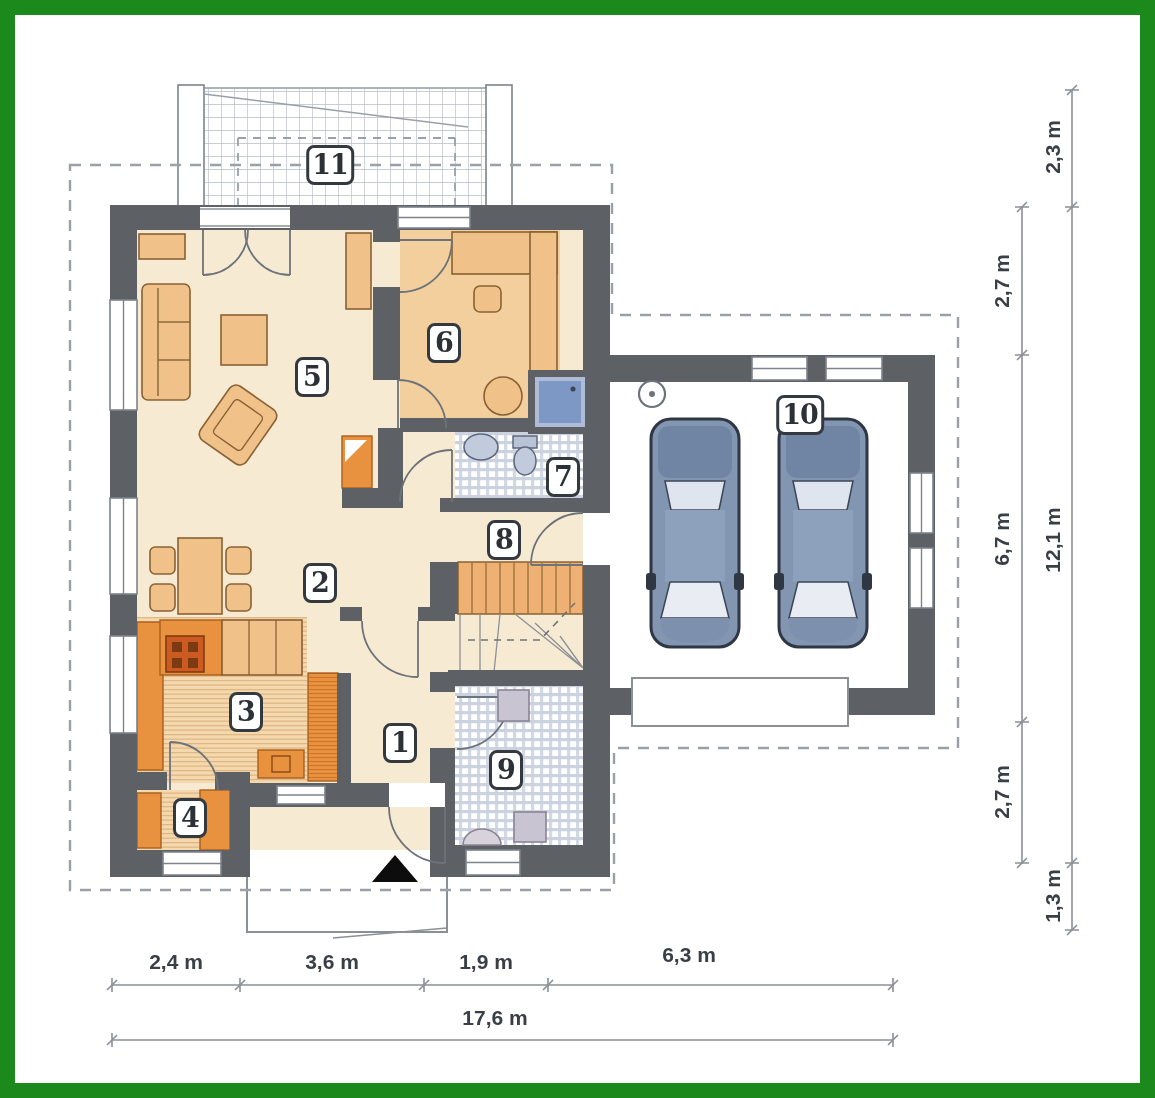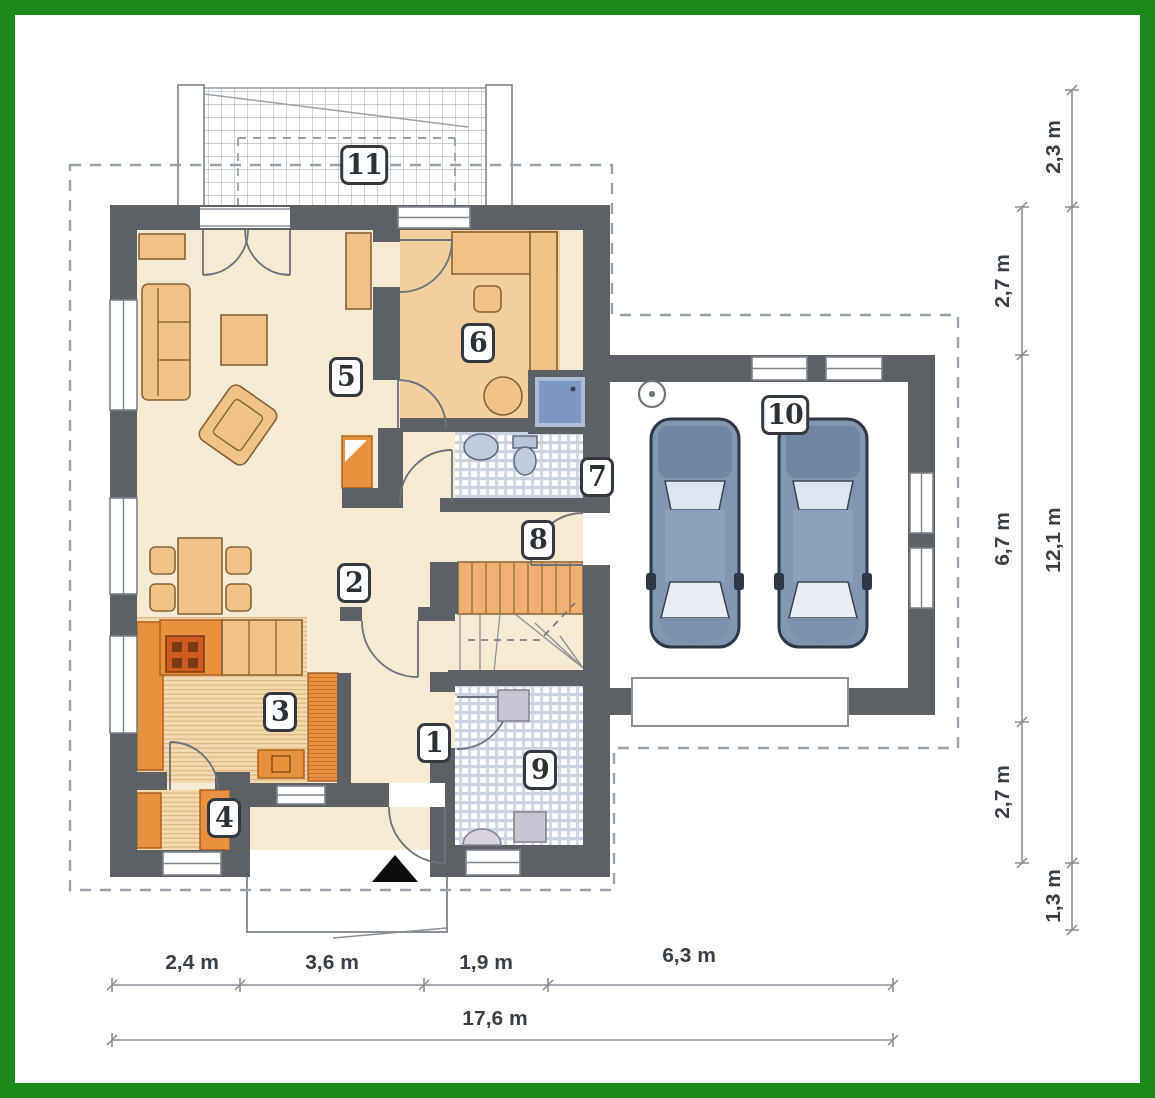--- a/index.html
+++ b/index.html
@@ -13,21 +13,21 @@
   .c-tan{fill:var(--floor-tan,#f2cf9d);}
   .c-orange{fill:var(--accent-orange,#e8913f);stroke:#a95f1e;stroke-width:1.4;}
   .c-light{fill:var(--furniture-light,#f0c289);stroke:#8a6134;stroke-width:1.6;}
   .win{fill:#ffffff;stroke:#7d838b;stroke-width:1.6;}
   .arc{fill:none;stroke:#6d737b;stroke-width:1.8;}
   .leaf{stroke:#6d737b;stroke-width:1.8;}
   .dim{stroke:#8b9097;stroke-width:1.6;fill:none;}
   .badge{position:absolute;transform:translate(-50%,-50%);min-width:34px;height:40px;
          padding:0 3px;box-sizing:border-box;background:#fff;border:3.2px solid #34393f;
          border-radius:8px;font:bold 27px/34px "DejaVu Serif",serif;color:#2c3136;
-         text-align:center;letter-spacing:-1px;z-index:20;margin-left:34px;}
+         text-align:center;letter-spacing:-1px;z-index:20;}
   .dimlabel{position:absolute;transform:translate(-50%,-50%);font:bold 21px "Liberation Sans",sans-serif;
          color:var(--dim-gray,#3a3e45);white-space:nowrap;z-index:20;}
   .dimlabel.rot{transform:translate(-50%,-50%) rotate(-90deg);}
 </style>
 </head>
 <body>
 
 <div class="stage">
   <div class="frame"></div>
 
@@ -280,24 +280,24 @@
 
   <div class="badge" style="left:400px;top:743px">1</div>
   <div class="badge" style="left:320px;top:583px">2</div>
   <div class="badge" style="left:246px;top:712px">3</div>
   <div class="badge" style="left:190px;top:818px">4</div>
   <div class="badge" style="left:312px;top:377px">5</div>
   <div class="badge" style="left:444px;top:343px">6</div>
   <div class="badge" style="left:563px;top:477px">7</div>
   <div class="badge" style="left:504px;top:540px">8</div>
   <div class="badge" style="left:506px;top:770px">9</div>
-  <div class="badge" style="left:751px;top:415px">10</div>
+  <div class="badge" style="left:800px;top:415px">10</div>
   <div class="badge" style="left:330px;top:165px">11</div>
 
-  <div class="dimlabel" style="left:192px;top:962px">2,4 m</div>
+  <div class="dimlabel" style="left:176px;top:962px">2,4 m</div>
   <div class="dimlabel" style="left:332px;top:962px">3,6 m</div>
   <div class="dimlabel" style="left:486px;top:962px">1,9 m</div>
   <div class="dimlabel" style="left:689px;top:955px">6,3 m</div>
   <div class="dimlabel" style="left:495px;top:1018px">17,6 m</div>
   <div class="dimlabel rot" style="left:1002px;top:281px">2,7 m</div>
   <div class="dimlabel rot" style="left:1002px;top:539px">6,7 m</div>
   <div class="dimlabel rot" style="left:1002px;top:792px">2,7 m</div>
   <div class="dimlabel rot" style="left:1053px;top:147px">2,3 m</div>
   <div class="dimlabel rot" style="left:1053px;top:540px">12,1 m</div>
   <div class="dimlabel rot" style="left:1053px;top:896px">1,3 m</div>

